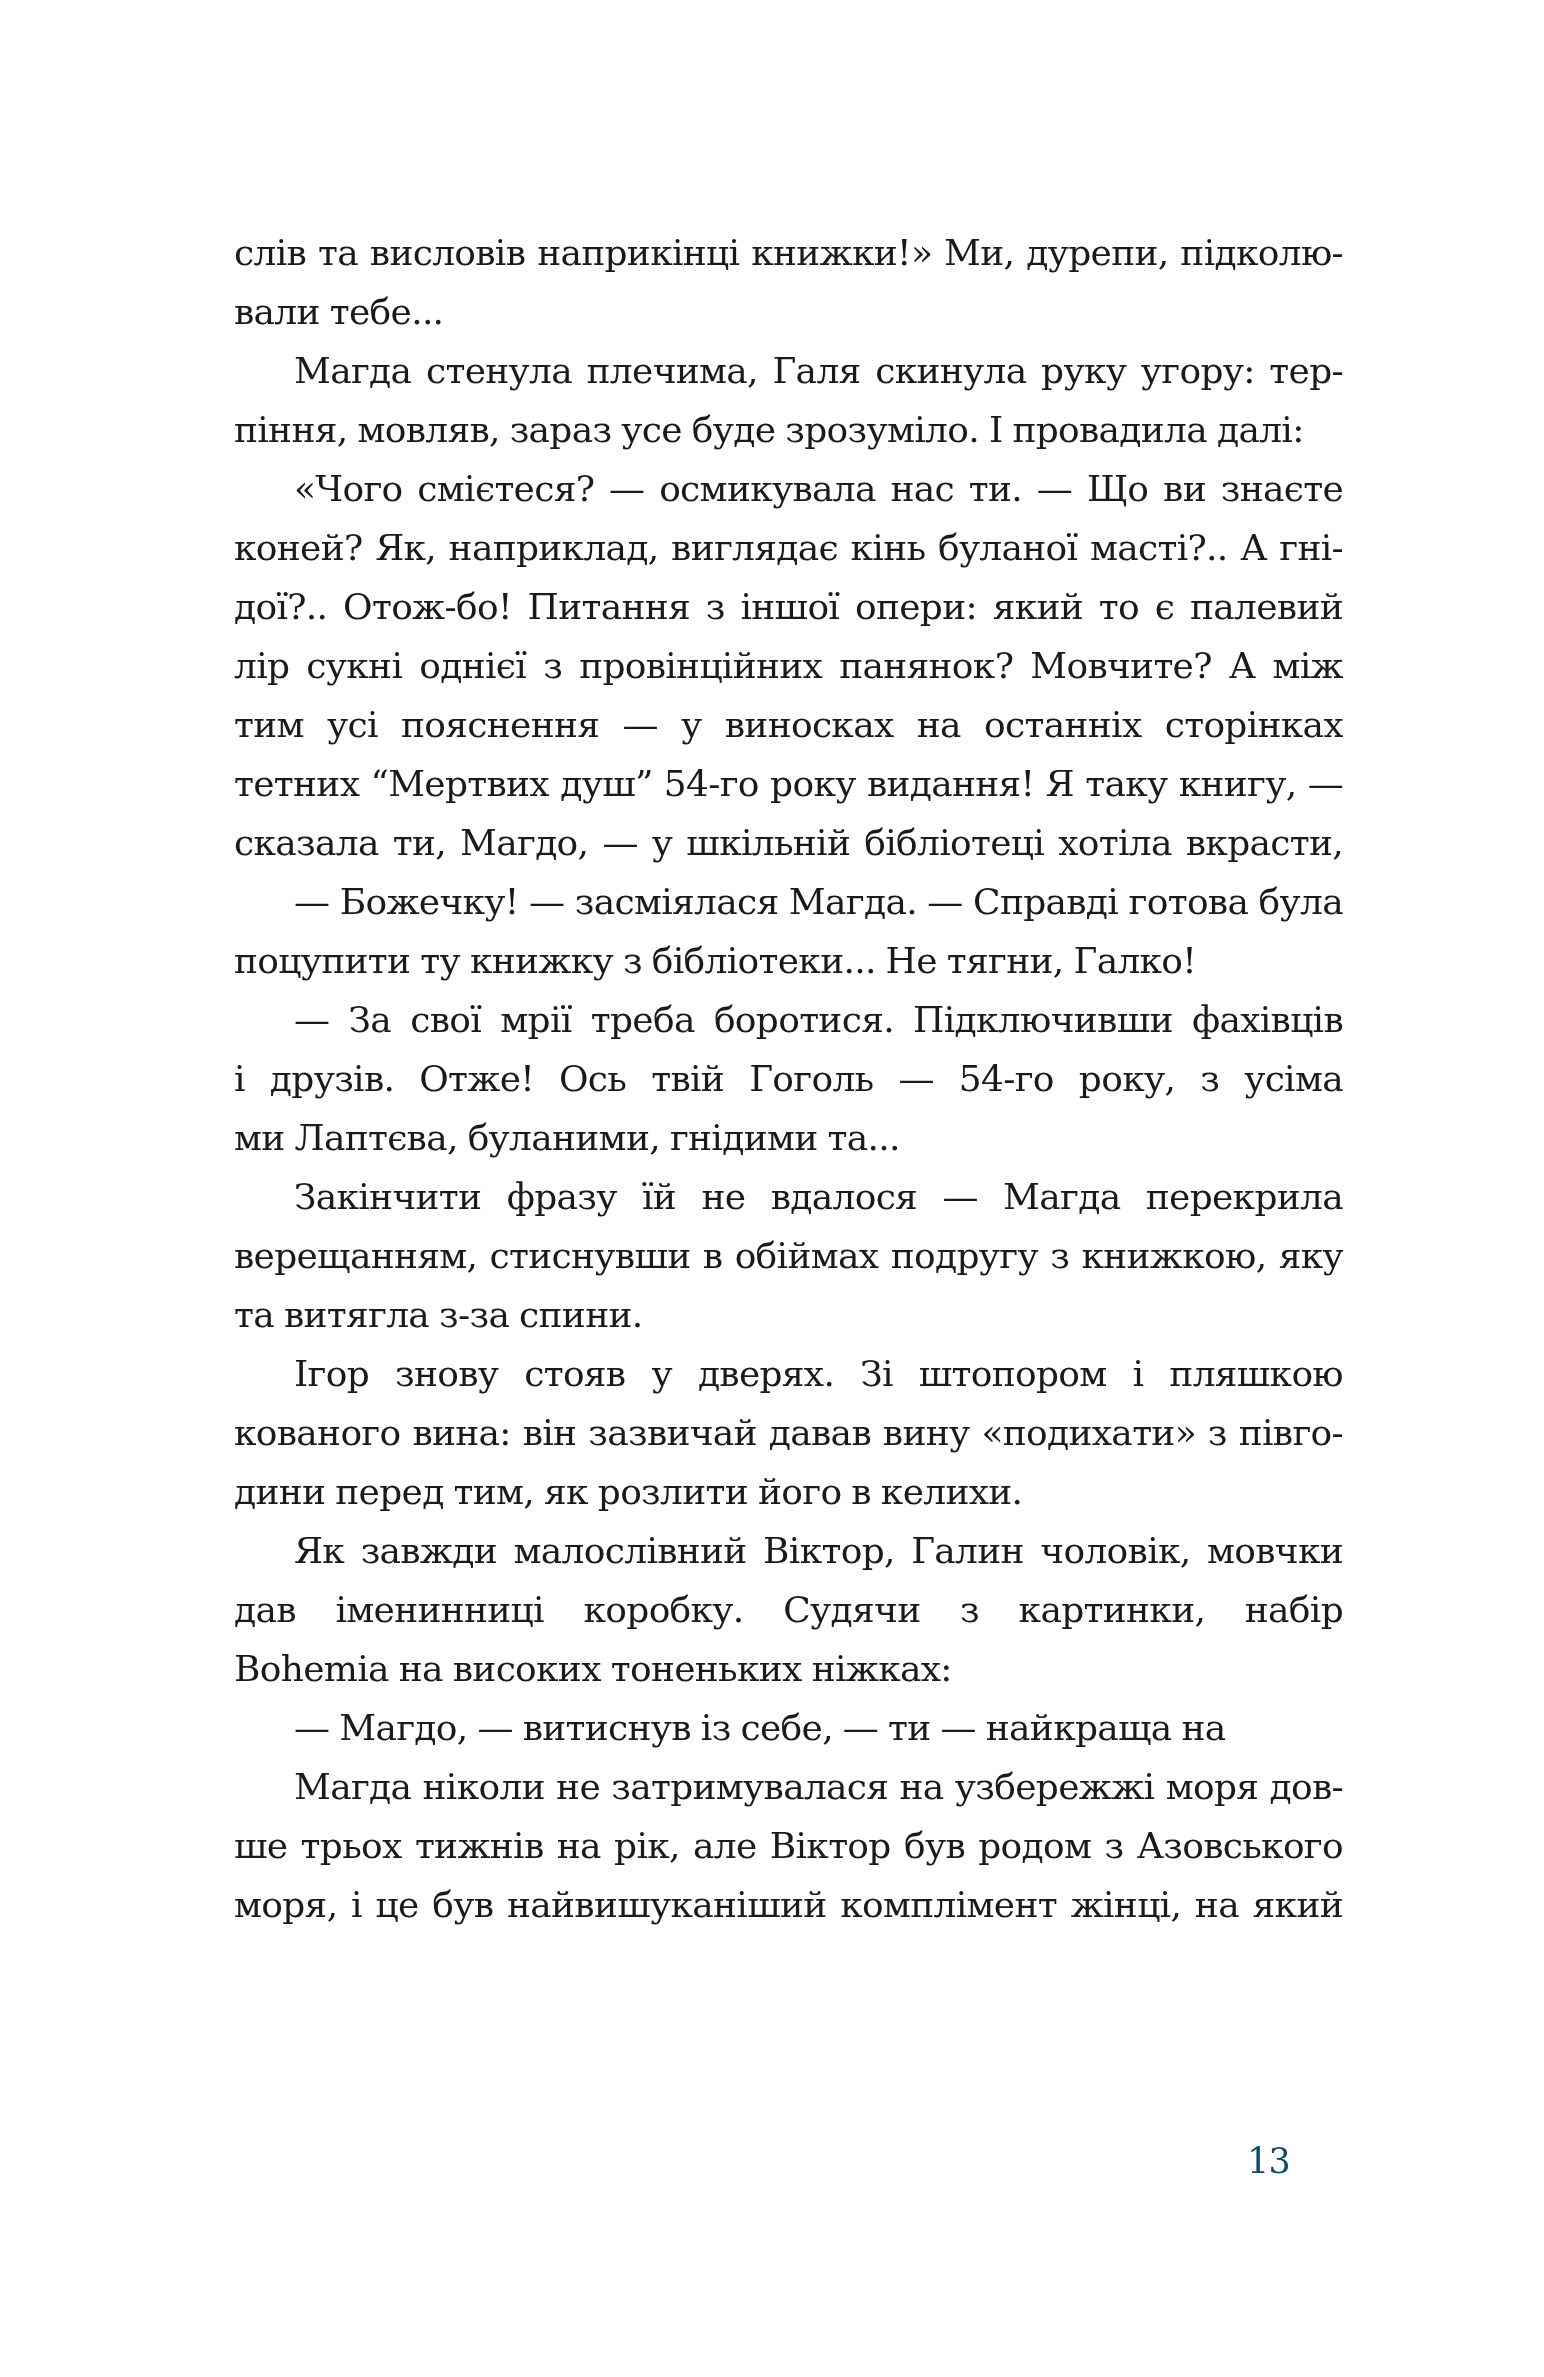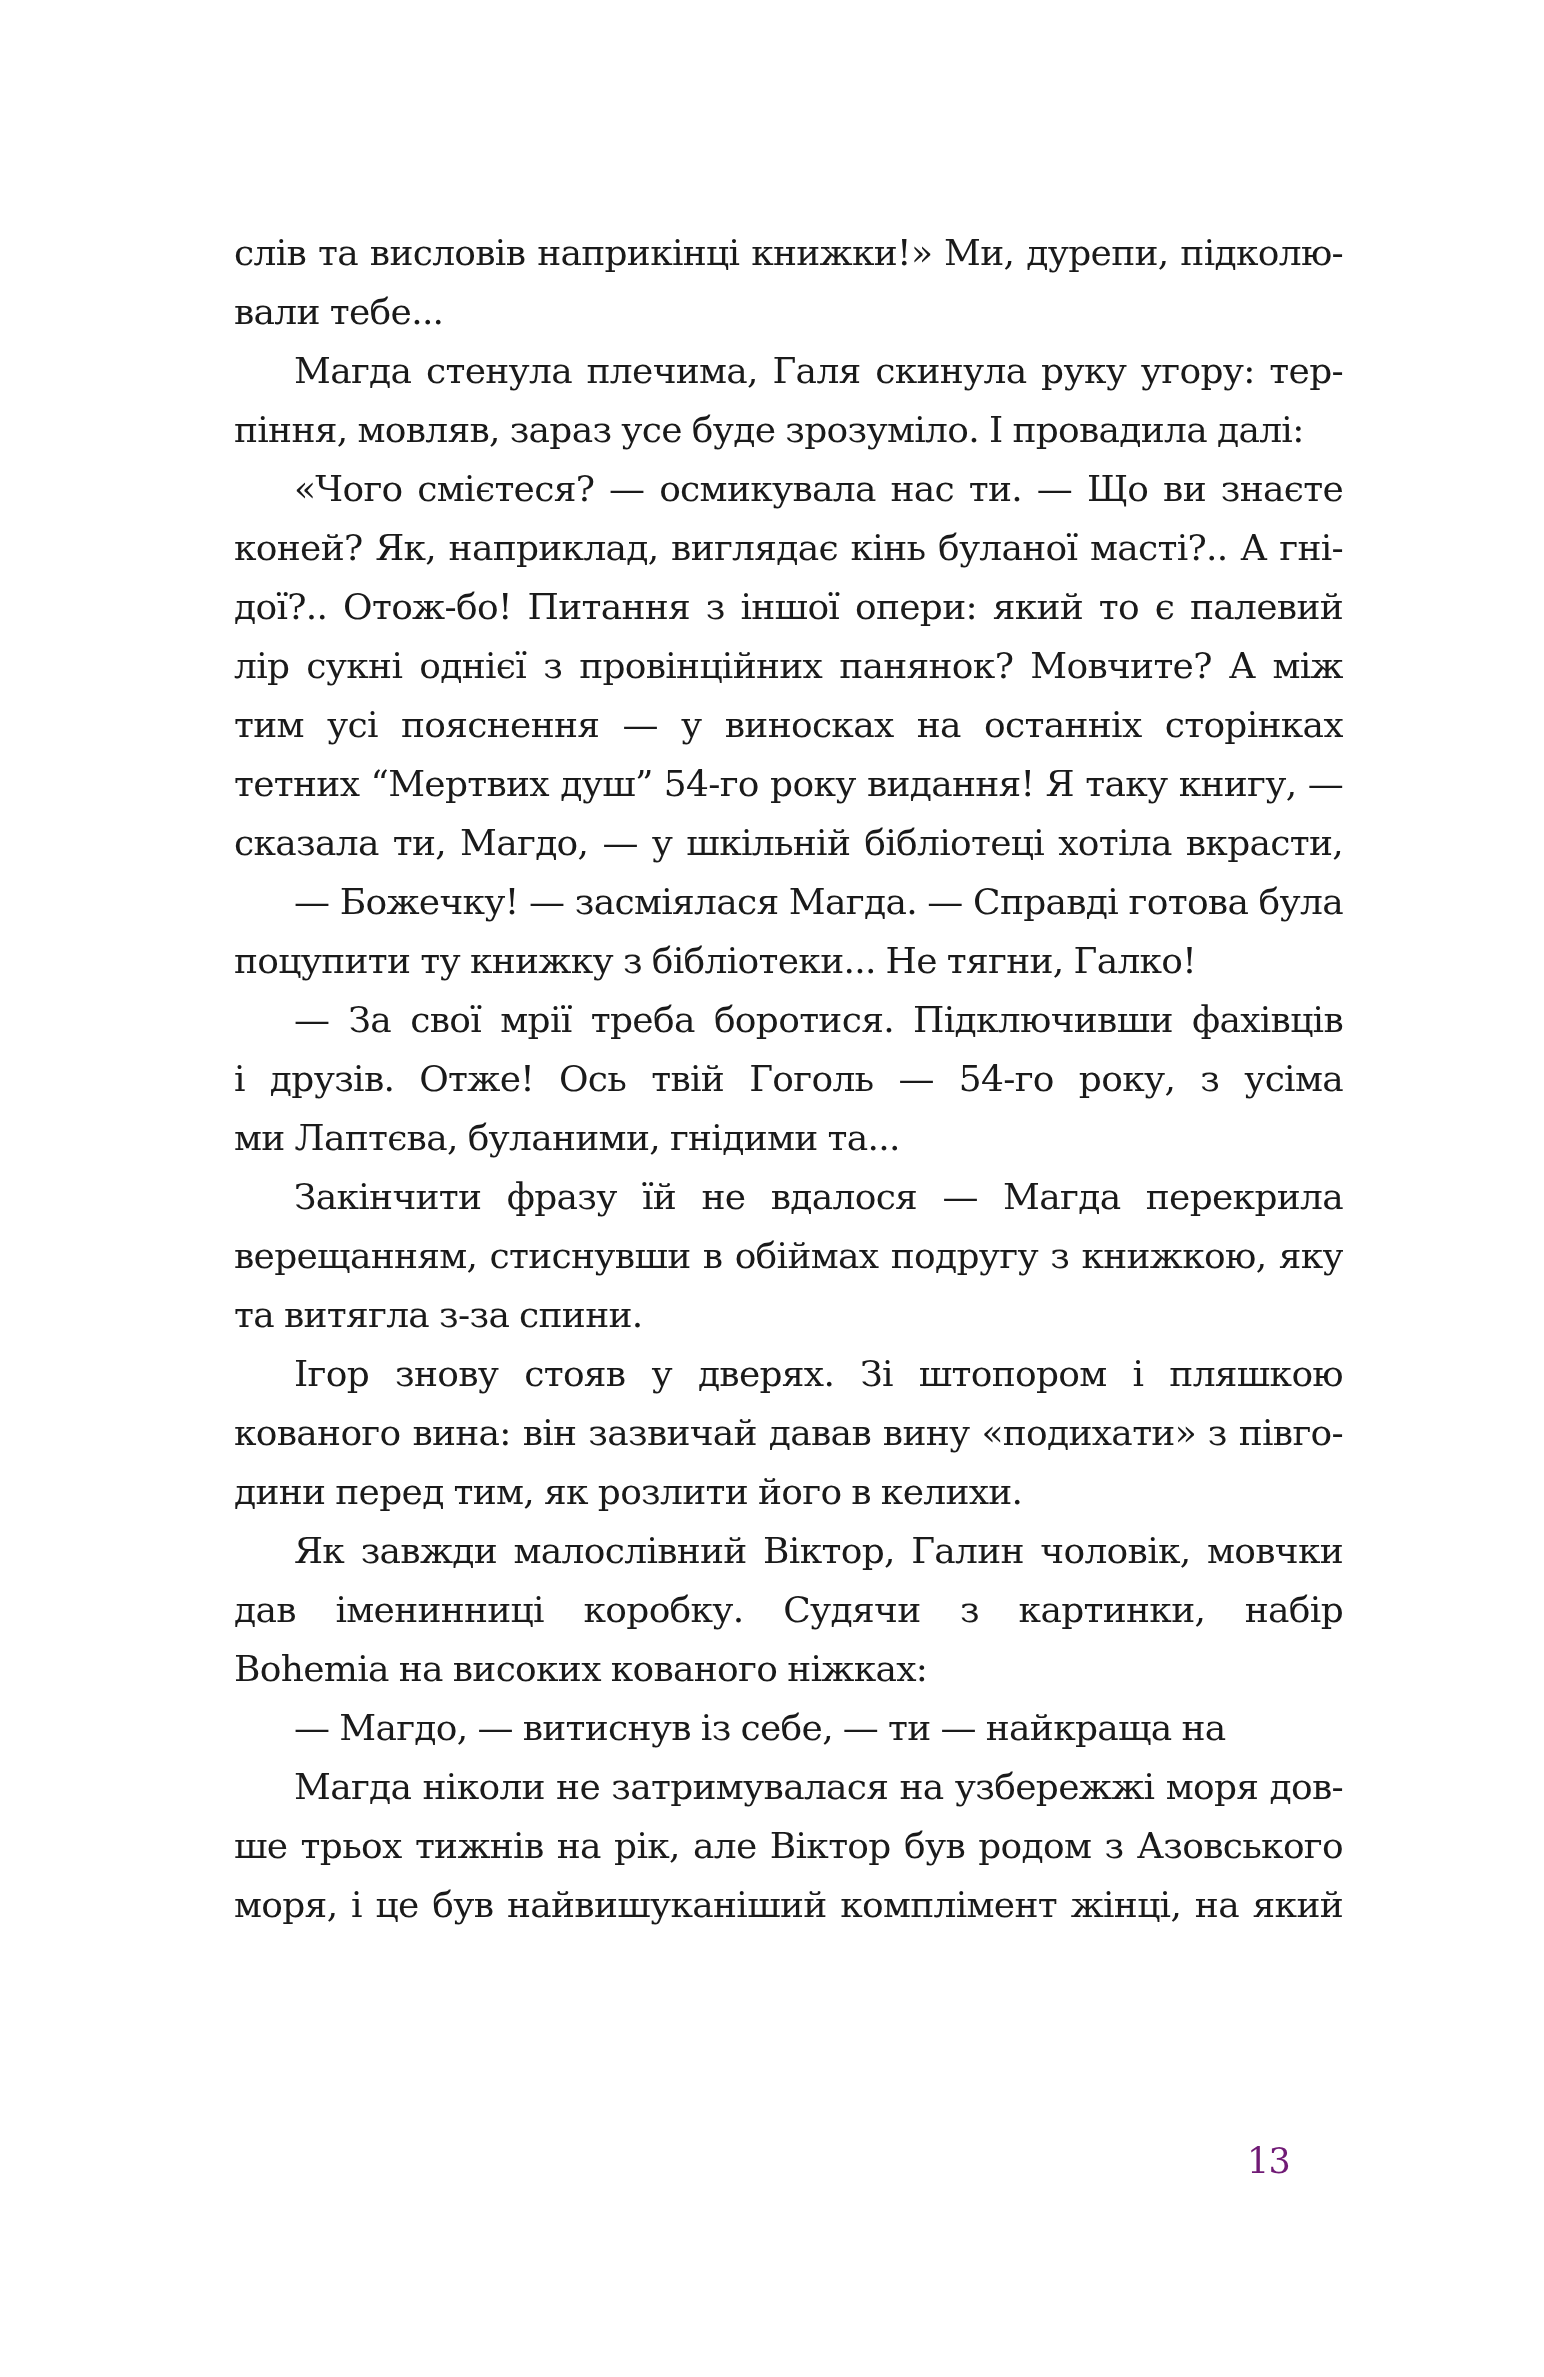--- a/index.html
+++ b/index.html
@@ -48,21 +48,21 @@
     .line.indent {
       padding-left: 60px;
     }
     .page-number {
       position: absolute;
       left: 1247px;
       top: 2137px;
       font-size: 35px;
       line-height: 48px;
       letter-spacing: -0.8px;
-      color: #701a75;
+      color: #0c4a6e;
     }
   </style>
 </head>
 <body>
 
 <div class="page">
   <div class="text-block">
     <div class="line">слів та висловів наприкінці книжки!» Ми, дурепи, підколю-</div>
     <div class="line last">вали тебе...</div>
     <div class="line indent">Магда стенула плечима, Галя скинула руку угору: тер-</div>
@@ -80,21 +80,21 @@
     <div class="line">і друзів. Отже! Ось твій Гоголь — 54-го року, з усіма рисунка-</div>
     <div class="line last">ми Лаптєва, буланими, гнідими та...</div>
     <div class="line indent">Закінчити фразу їй не вдалося — Магда перекрила своїм</div>
     <div class="line">верещанням, стиснувши в обіймах подругу з книжкою, яку</div>
     <div class="line last">та витягла з-за спини.</div>
     <div class="line indent">Ігор знову стояв у дверях. Зі штопором і пляшкою відкор-</div>
     <div class="line">кованого вина: він зазвичай давав вину «подихати» з півго-</div>
     <div class="line last">дини перед тим, як розлити його в келихи.</div>
     <div class="line indent">Як завжди малослівний Віктор, Галин чоловік, мовчки по-</div>
     <div class="line">дав іменинниці коробку. Судячи з картинки, набір келишків</div>
-    <div class="line last">Bohemia на високих кованого ніжках:</div>
+    <div class="line last">Bohemia на високих тоненьких ніжках:</div>
     <div class="line indent last">— Магдо, — витиснув із себе, — ти — найкраща на узбережжі!</div>
     <div class="line indent">Магда ніколи не затримувалася на узбережжі моря дов-</div>
     <div class="line">ше трьох тижнів на рік, але Віктор був родом з Азовського</div>
     <div class="line">моря, і це був найвишуканіший комплімент жінці, на який</div>
   </div>
 
   <div class="page-number">13</div>
 </div>
 
 

